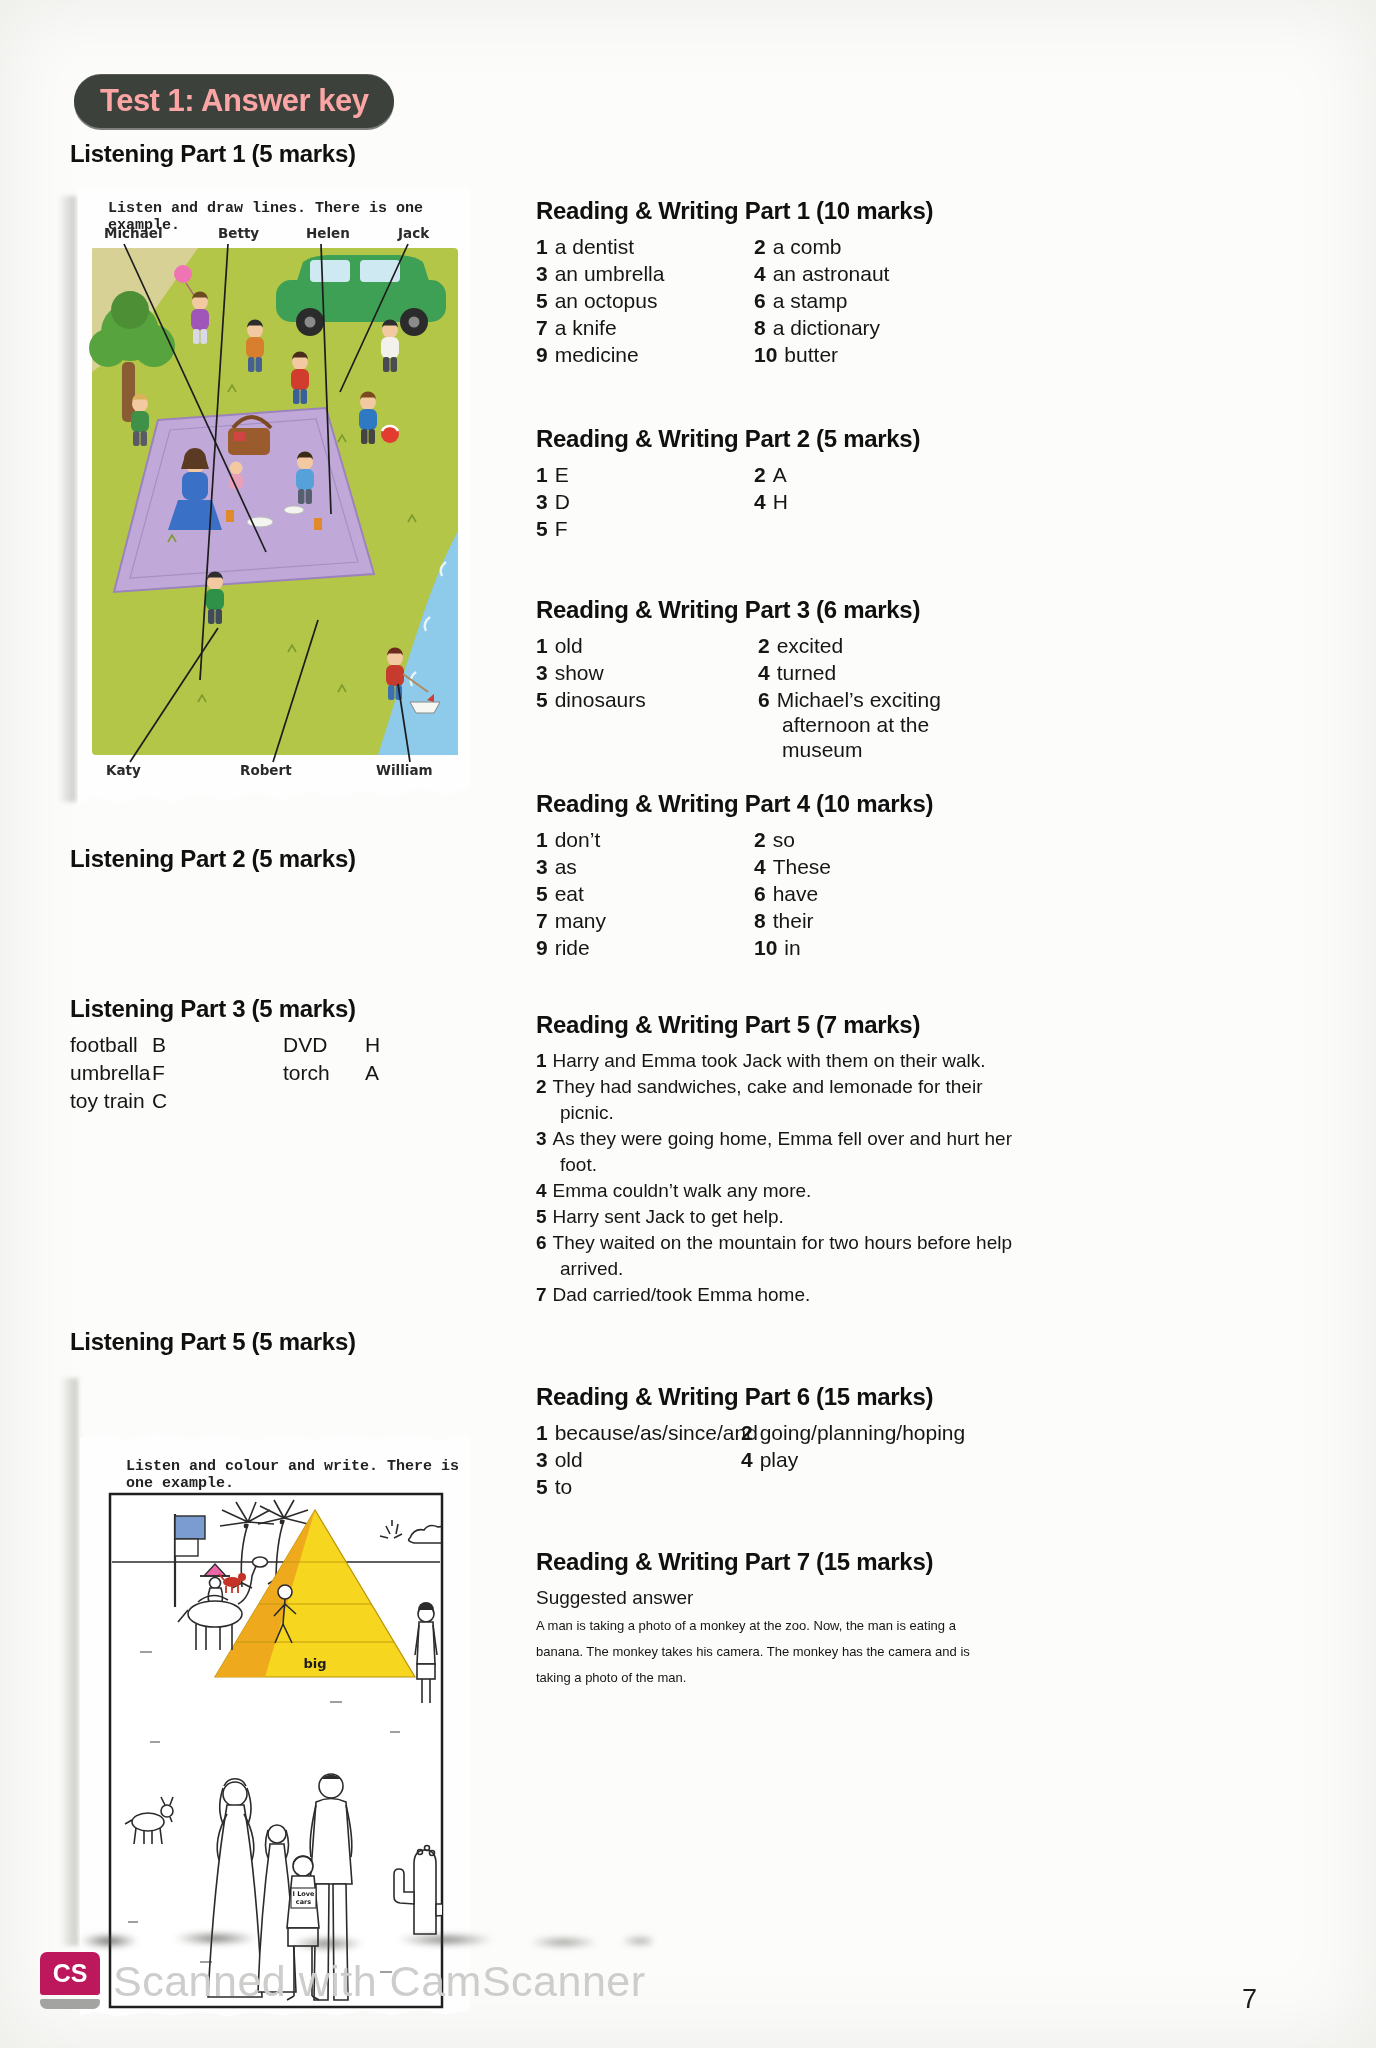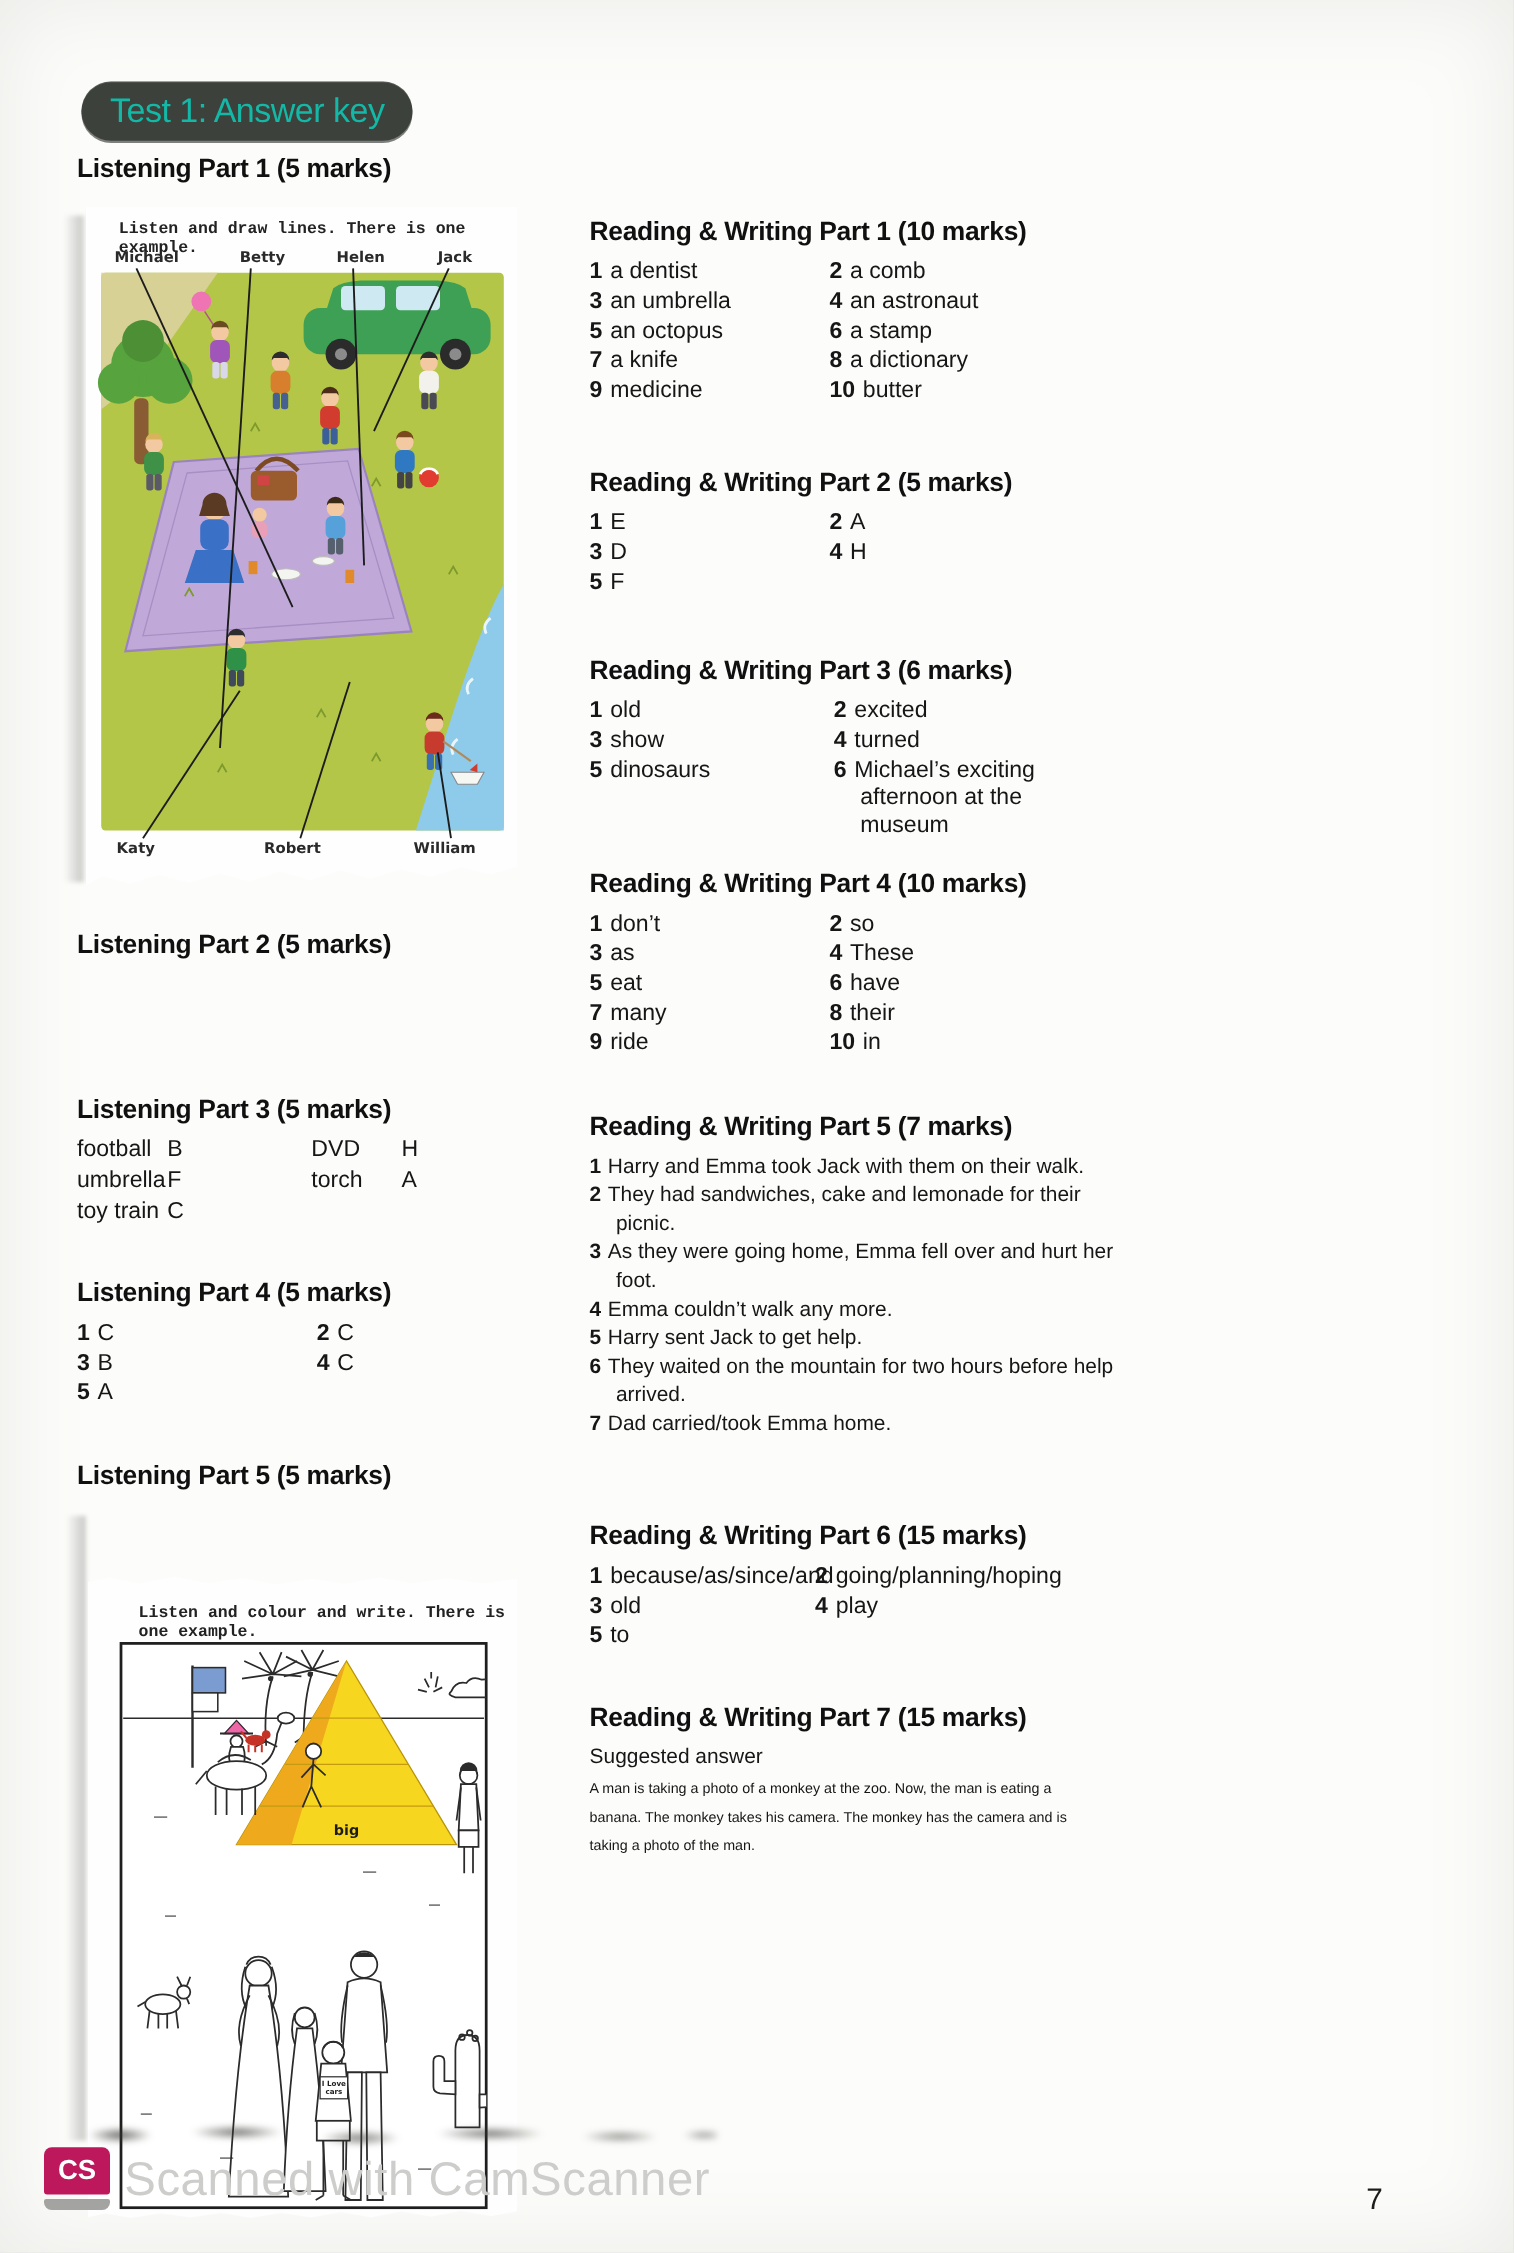--- a/index.html
+++ b/index.html
@@ -3,21 +3,21 @@
 <meta charset="utf-8">
 <style>
   html,body{margin:0;padding:0;background:#e8e8e4;}
   #page{position:relative;width:1376px;height:2048px;background:#fcfcfa;overflow:hidden;
         font-family:"Liberation Sans",sans-serif;color:#161616;
         box-shadow:inset 0 0 80px rgba(130,130,120,.14);}
   
   .badge{position:absolute;left:74px;top:74px;height:54px;padding:0 26px;
          background:#3c413c;border-radius:28px;display:flex;align-items:center;
          box-shadow:0 2px 0 rgba(40,44,40,.6), inset 0 1px 0 rgba(255,255,255,.15);}
-  .badge span{color:#14b8a6;font-size:31px;font-weight:400;letter-spacing:-.5px;}
+  .badge span{color:#fca5a5;font-size:31px;font-weight:700;letter-spacing:-.5px;}
   
   .sec{position:absolute;}
   .sec-h{font-size:24px;font-weight:700;letter-spacing:-.3px;margin:0 0 9px 0;color:#101010;}
   
   .agrid{display:grid;grid-template-columns:218px 1fr;row-gap:2px;
          font-size:21px;line-height:25px;}
   .agrid .cell{white-space:nowrap;}
   .agrid.wrapok{grid-template-columns:222px 1fr;}
   .agrid.wrapok .cell{white-space:normal;padding-left:24px;text-indent:-24px;}
   .agrid.cols6{grid-template-columns:205px 1fr;}
@@ -213,31 +213,20 @@
     <div class="p3grid">
 
     <div class="cell"><span class="w">football</span><span>B</span></div>
         <div class="cell"><span class="w">DVD</span><span>H</span></div>
         <div class="cell"><span class="w">umbrella</span><span>F</span></div>
         <div class="cell"><span class="w">torch</span><span>A</span></div>
         <div class="cell"><span class="w">toy train</span><span>C</span></div>
       </div>
   </div>
 
-  <div class="sec" style="left:70px;top:1162px;">
-    <h2 class="sec-h">Listening Part 4 (5 marks)</h2>
-    <div class="agrid">
-
-    <div class="cell"><b>1</b><span>C</span></div>
-        <div class="cell"><b>2</b><span>C</span></div>
-        <div class="cell"><b>3</b><span>B</span></div>
-        <div class="cell"><b>4</b><span>C</span></div>
-        <div class="cell"><b>5</b><span>A</span></div>
-      </div>
-  </div>
 
   <div class="sec" style="left:70px;top:1328px;">
     <h2 class="sec-h">Listening Part 5 (5 marks)</h2>
   </div>
 
   <div class="edge-shadow" id="edge2"></div>
 
   <div class="card" id="card2">
     <div class="ws-instr">Listen and colour and write. There is one example.</div>
     <svg width="390" height="518" viewBox="0 0 390 518">

